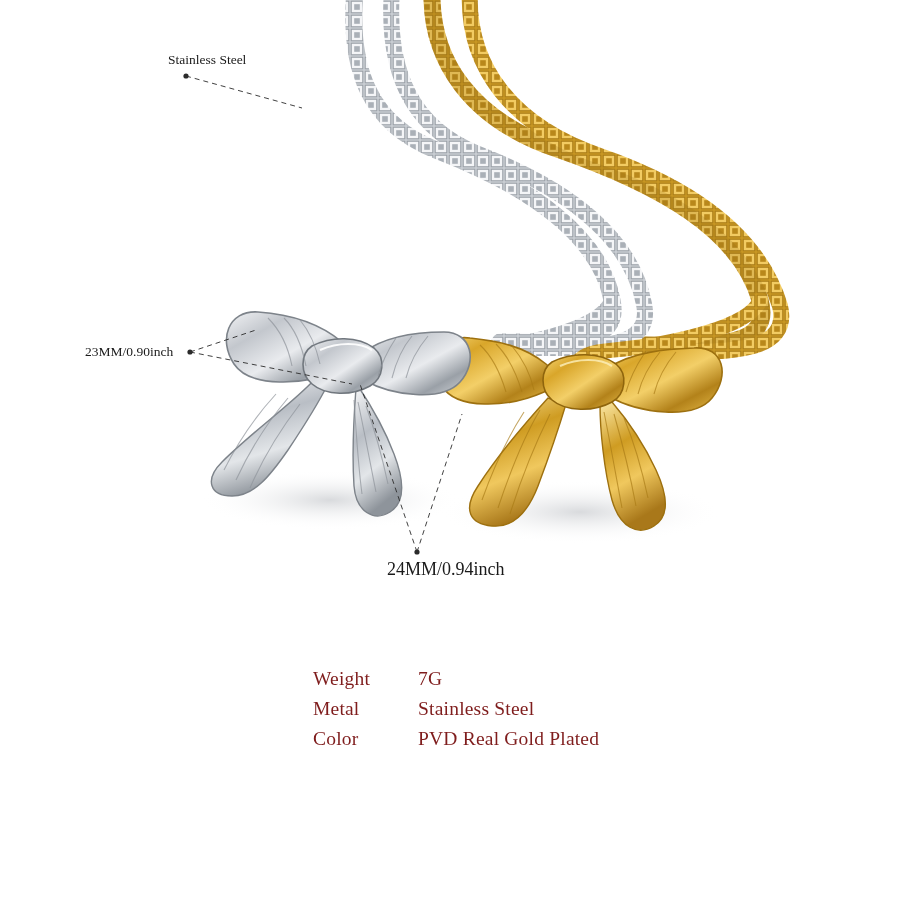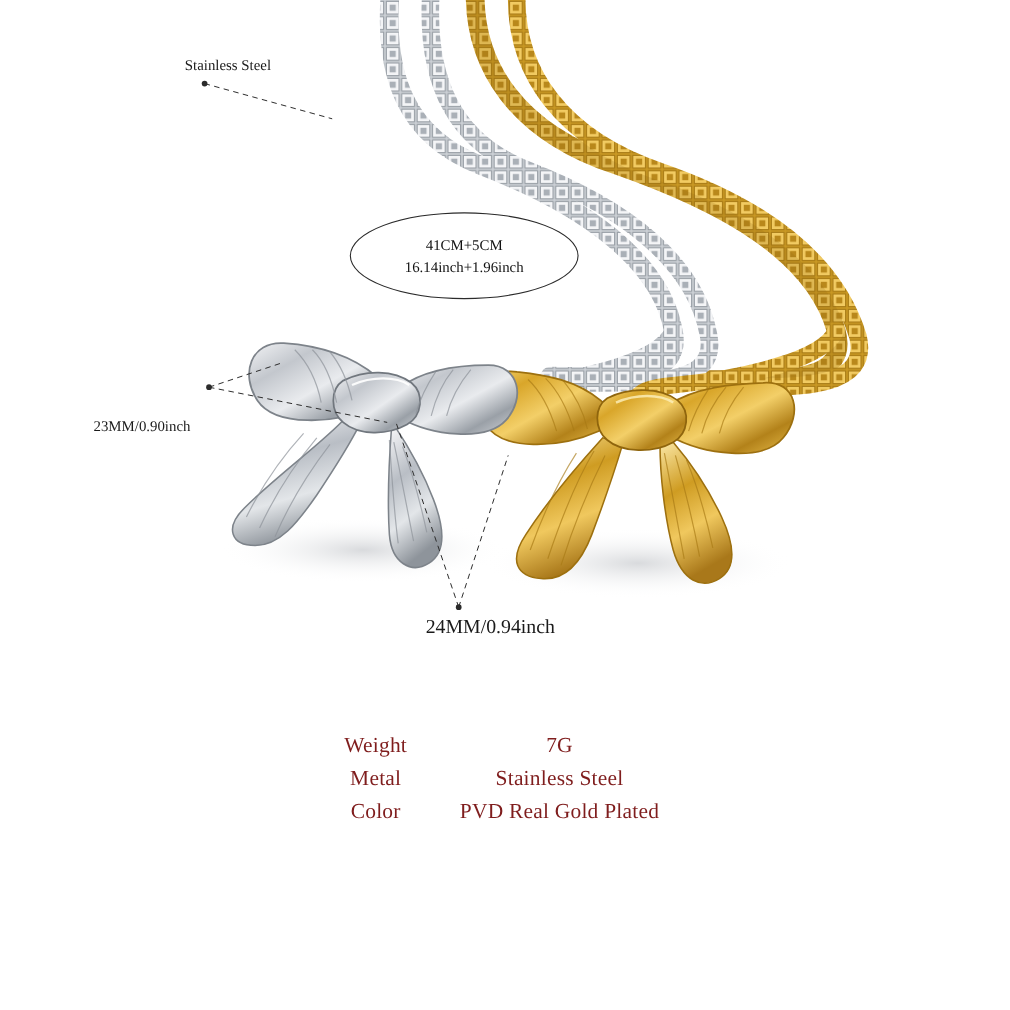--- a/index.html
+++ b/index.html
@@ -7,32 +7,31 @@
     padding: 0;
     background: #ffffff;
   }
   #page {
     position: relative;
     width: 918px;
     height: 918px;
     background: #ffffff;
     overflow: hidden;
     font-family: "Liberation Serif", serif;
-    text-align: center;
   }
 
   
   .anno {
     position: absolute;
     font-family: "Liberation Serif", serif;
     color: #1a1a1a;
     white-space: nowrap;
   }
   .anno-stainless { left: 168px; top: 52px; font-size: 13.5px; }
-  .anno-23mm { left: 85px; top: 344px; font-size: 13.5px; margin-top: 36px; }
+  .anno-23mm { left: 85px; top: 344px; font-size: 13.5px; }
   .anno-24mm { left: 387px; top: 559px; font-size: 18px; }
 
   
   .bubble {
     position: absolute;
     left: 318px;
     top: 193px;
     width: 206px;
     height: 77px;
     border: 1.3px solid #2b2b2b;
@@ -214,24 +213,20 @@
       <circle cx="417" cy="552" r="2.6" fill="#2b2b2b" stroke="none"></circle>
     </g>
   </svg>
 
   <div class="anno anno-stainless">Stainless Steel</div>
 
   <div class="anno anno-23mm">23MM/0.90inch</div>
 
   <div class="anno anno-24mm">24MM/0.94inch</div>
 
-  <div class="bubble">
-    <div>41CM+5CM</div>
-    <div>16.14inch+1.96inch</div>
-  </div>
 
   <div class="specs">
     <table>
       <tbody>
         <tr>
           <td class="k">Weight</td>
           <td class="v">7G</td>
         </tr>
         <tr>
           <td class="k">Metal</td>

